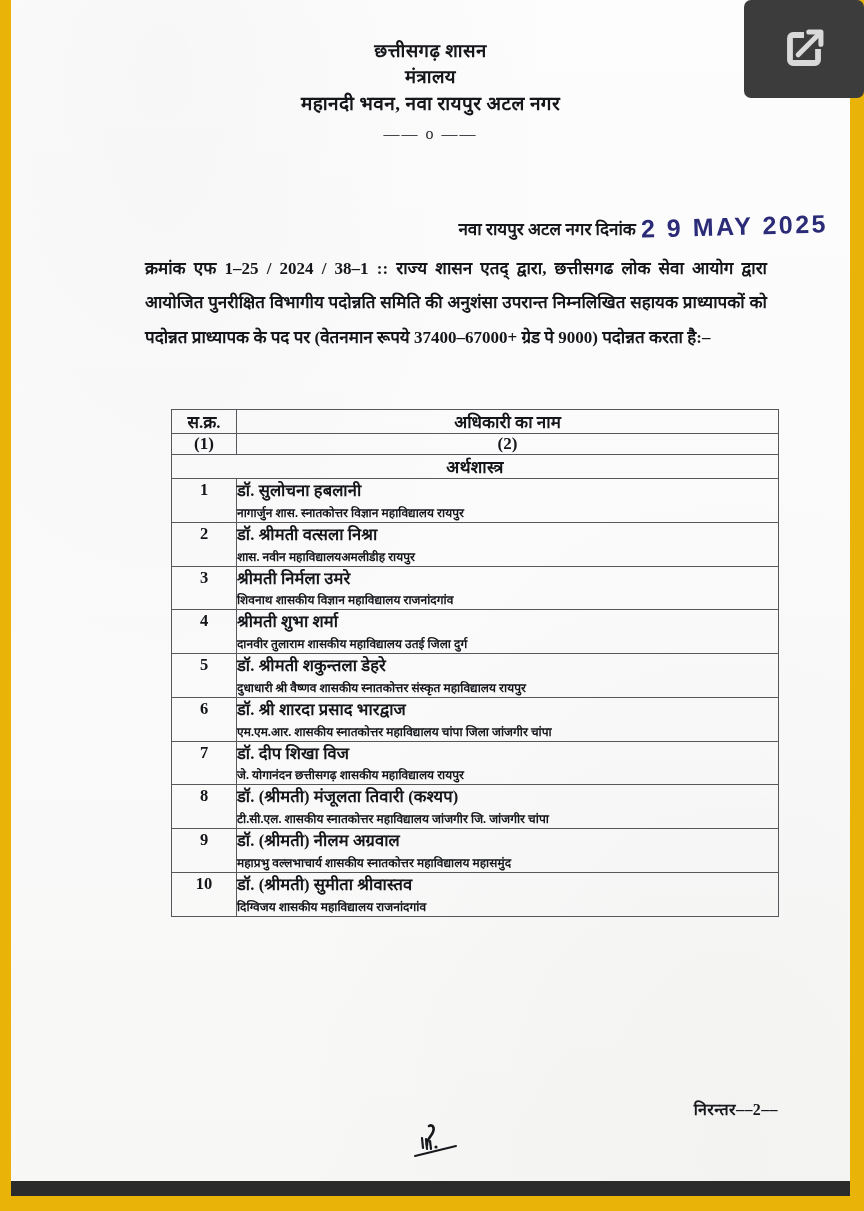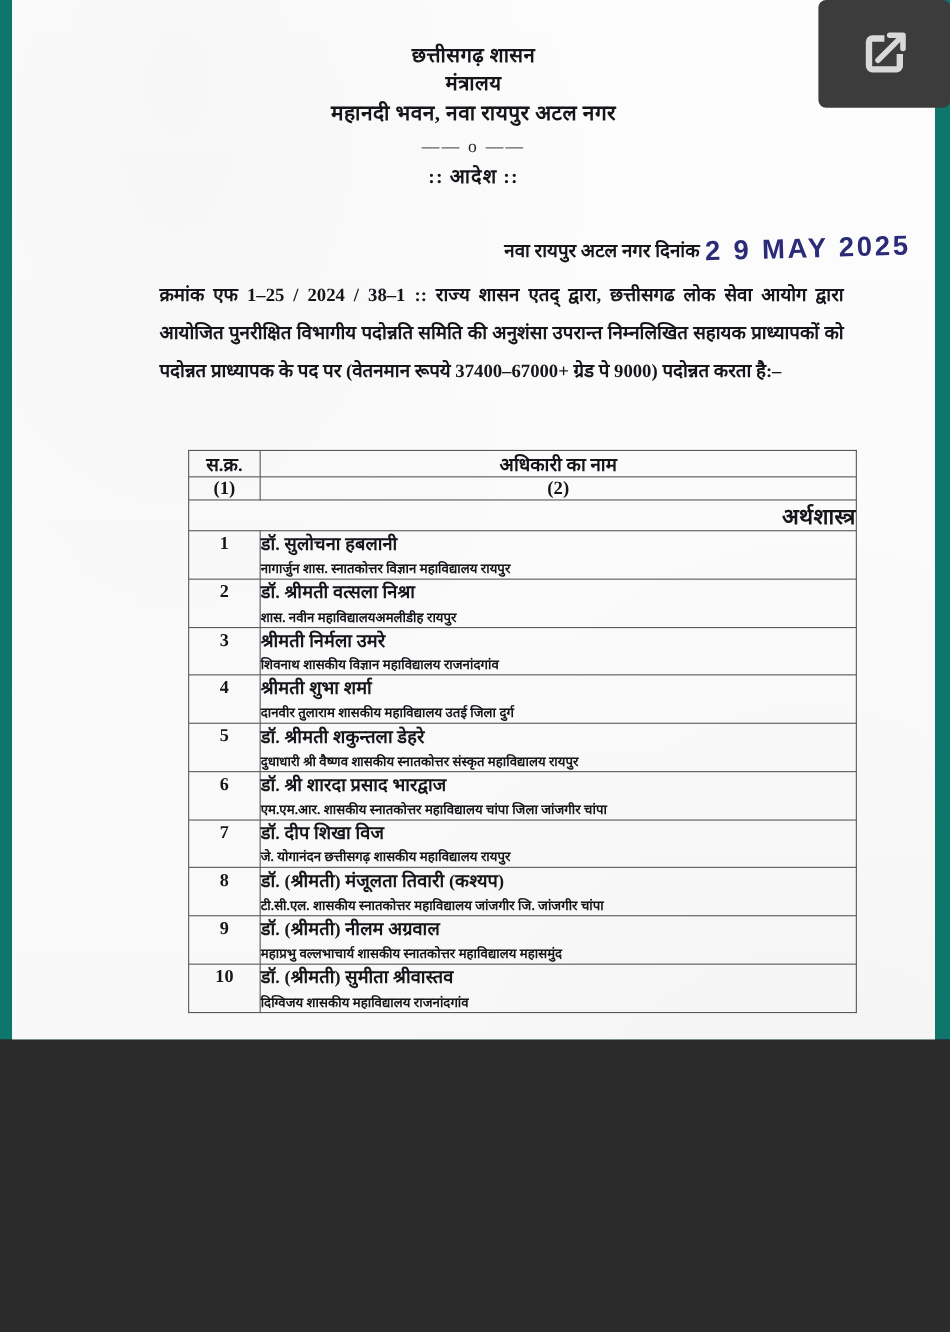--- a/index.html
+++ b/index.html
@@ -7,22 +7,22 @@
     margin: 0;
     padding: 0;
     background: #2b2b2b;
   }
   body {
     font-family: "Liberation Sans", sans-serif;
   }
   .viewer {
     position: relative;
     width: 864px;
-    height: 945px;
-    background: #0f766e;
+    height: 1211px;
+    background: #eab308;
     overflow: hidden;
   }
   .page {
     position: absolute;
     left: 11px;
     top: 0px;
     width: 839px;
     height: 1196px;
     background: #fbfbfb;
     overflow: hidden;
@@ -147,22 +147,22 @@
     padding: 5px 2px 5px 2px;
     line-height: 1.35;
   }
   .hd {
     text-align: center;
     font-size: 17px;
     font-weight: 700;
     padding: 5px 4px;
   }
   .subject {
-    text-align: right;
-    font-size: 20px;
+    text-align: center;
+    font-size: 17px;
     font-weight: 700;
     padding: 5px 4px 6px 4px;
     letter-spacing: 0.3px;
   }
   .person {
     padding: 4px 6px 6px 9px;
   }
   .person .nm {
     font-size: 16.5px;
     font-weight: 700;
@@ -217,21 +217,20 @@
 <div class="viewer">
 
   <div class="page">
     <div class="paper"></div>
 
     <div class="header">
       <div class="line hl1">छत्तीसगढ़ शासन</div>
       <div class="line hl3">मंत्रालय</div>
       <div class="line hl4">महानदी भवन, नवा रायपुर अटल नगर</div>
       <div class="rule">—— o ——</div>
-      <div class="order-title">:: आदेश ::</div>
     </div>
 
     <div class="placedate">
       <span class="place">नवा रायपुर अटल नगर दिनांक</span>
       <span class="stamp">2 9 MAY 2025</span>
     </div>
 
     <div class="body-para">क्रमांक एफ 1–25 / 2024 / 38–1 :: राज्य शासन एतद् द्वारा, छत्तीसगढ लोक सेवा आयोग द्वारा आयोजित पुनरीक्षित विभागीय पदोन्नति समिति की अनुशंसा उपरान्त निम्नलिखित सहायक प्राध्यापकों को पदोन्नत प्राध्यापक के पद पर (वेतनमान रूपये 37400–67000+ ग्रेड पे 9000) पदोन्नत करता है:–</div>
 
     <div class="tbl-wrap">

